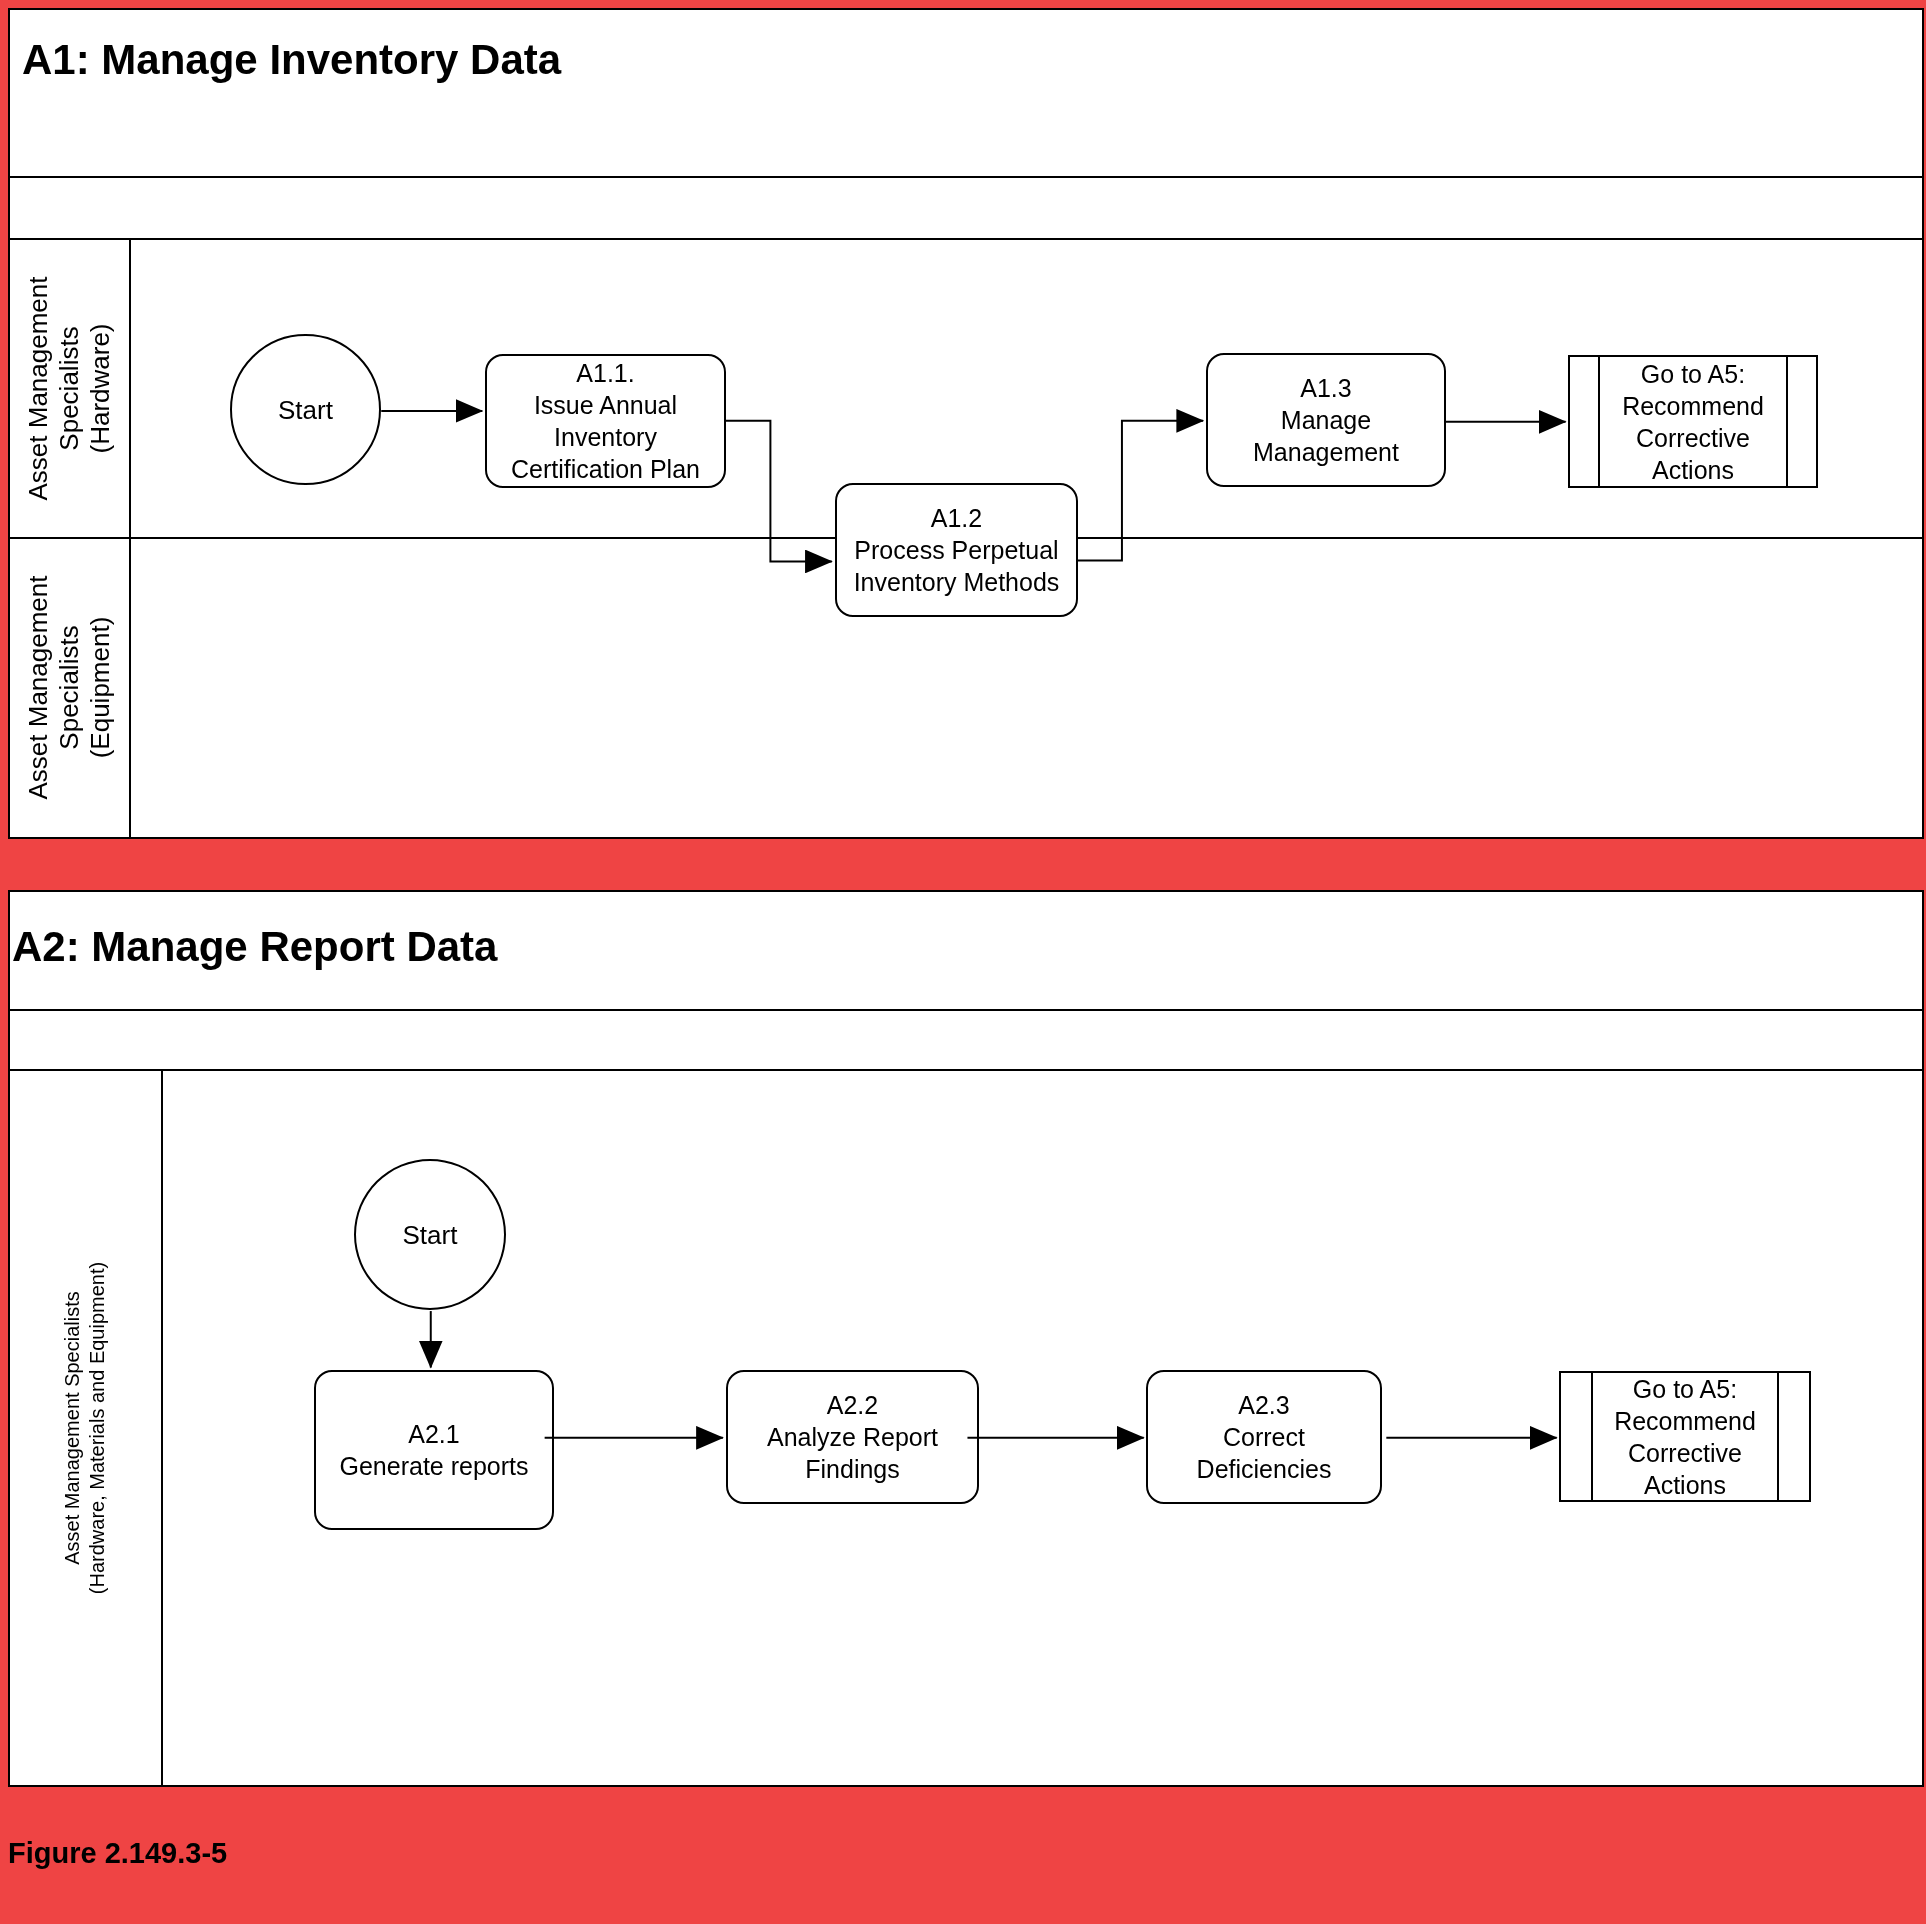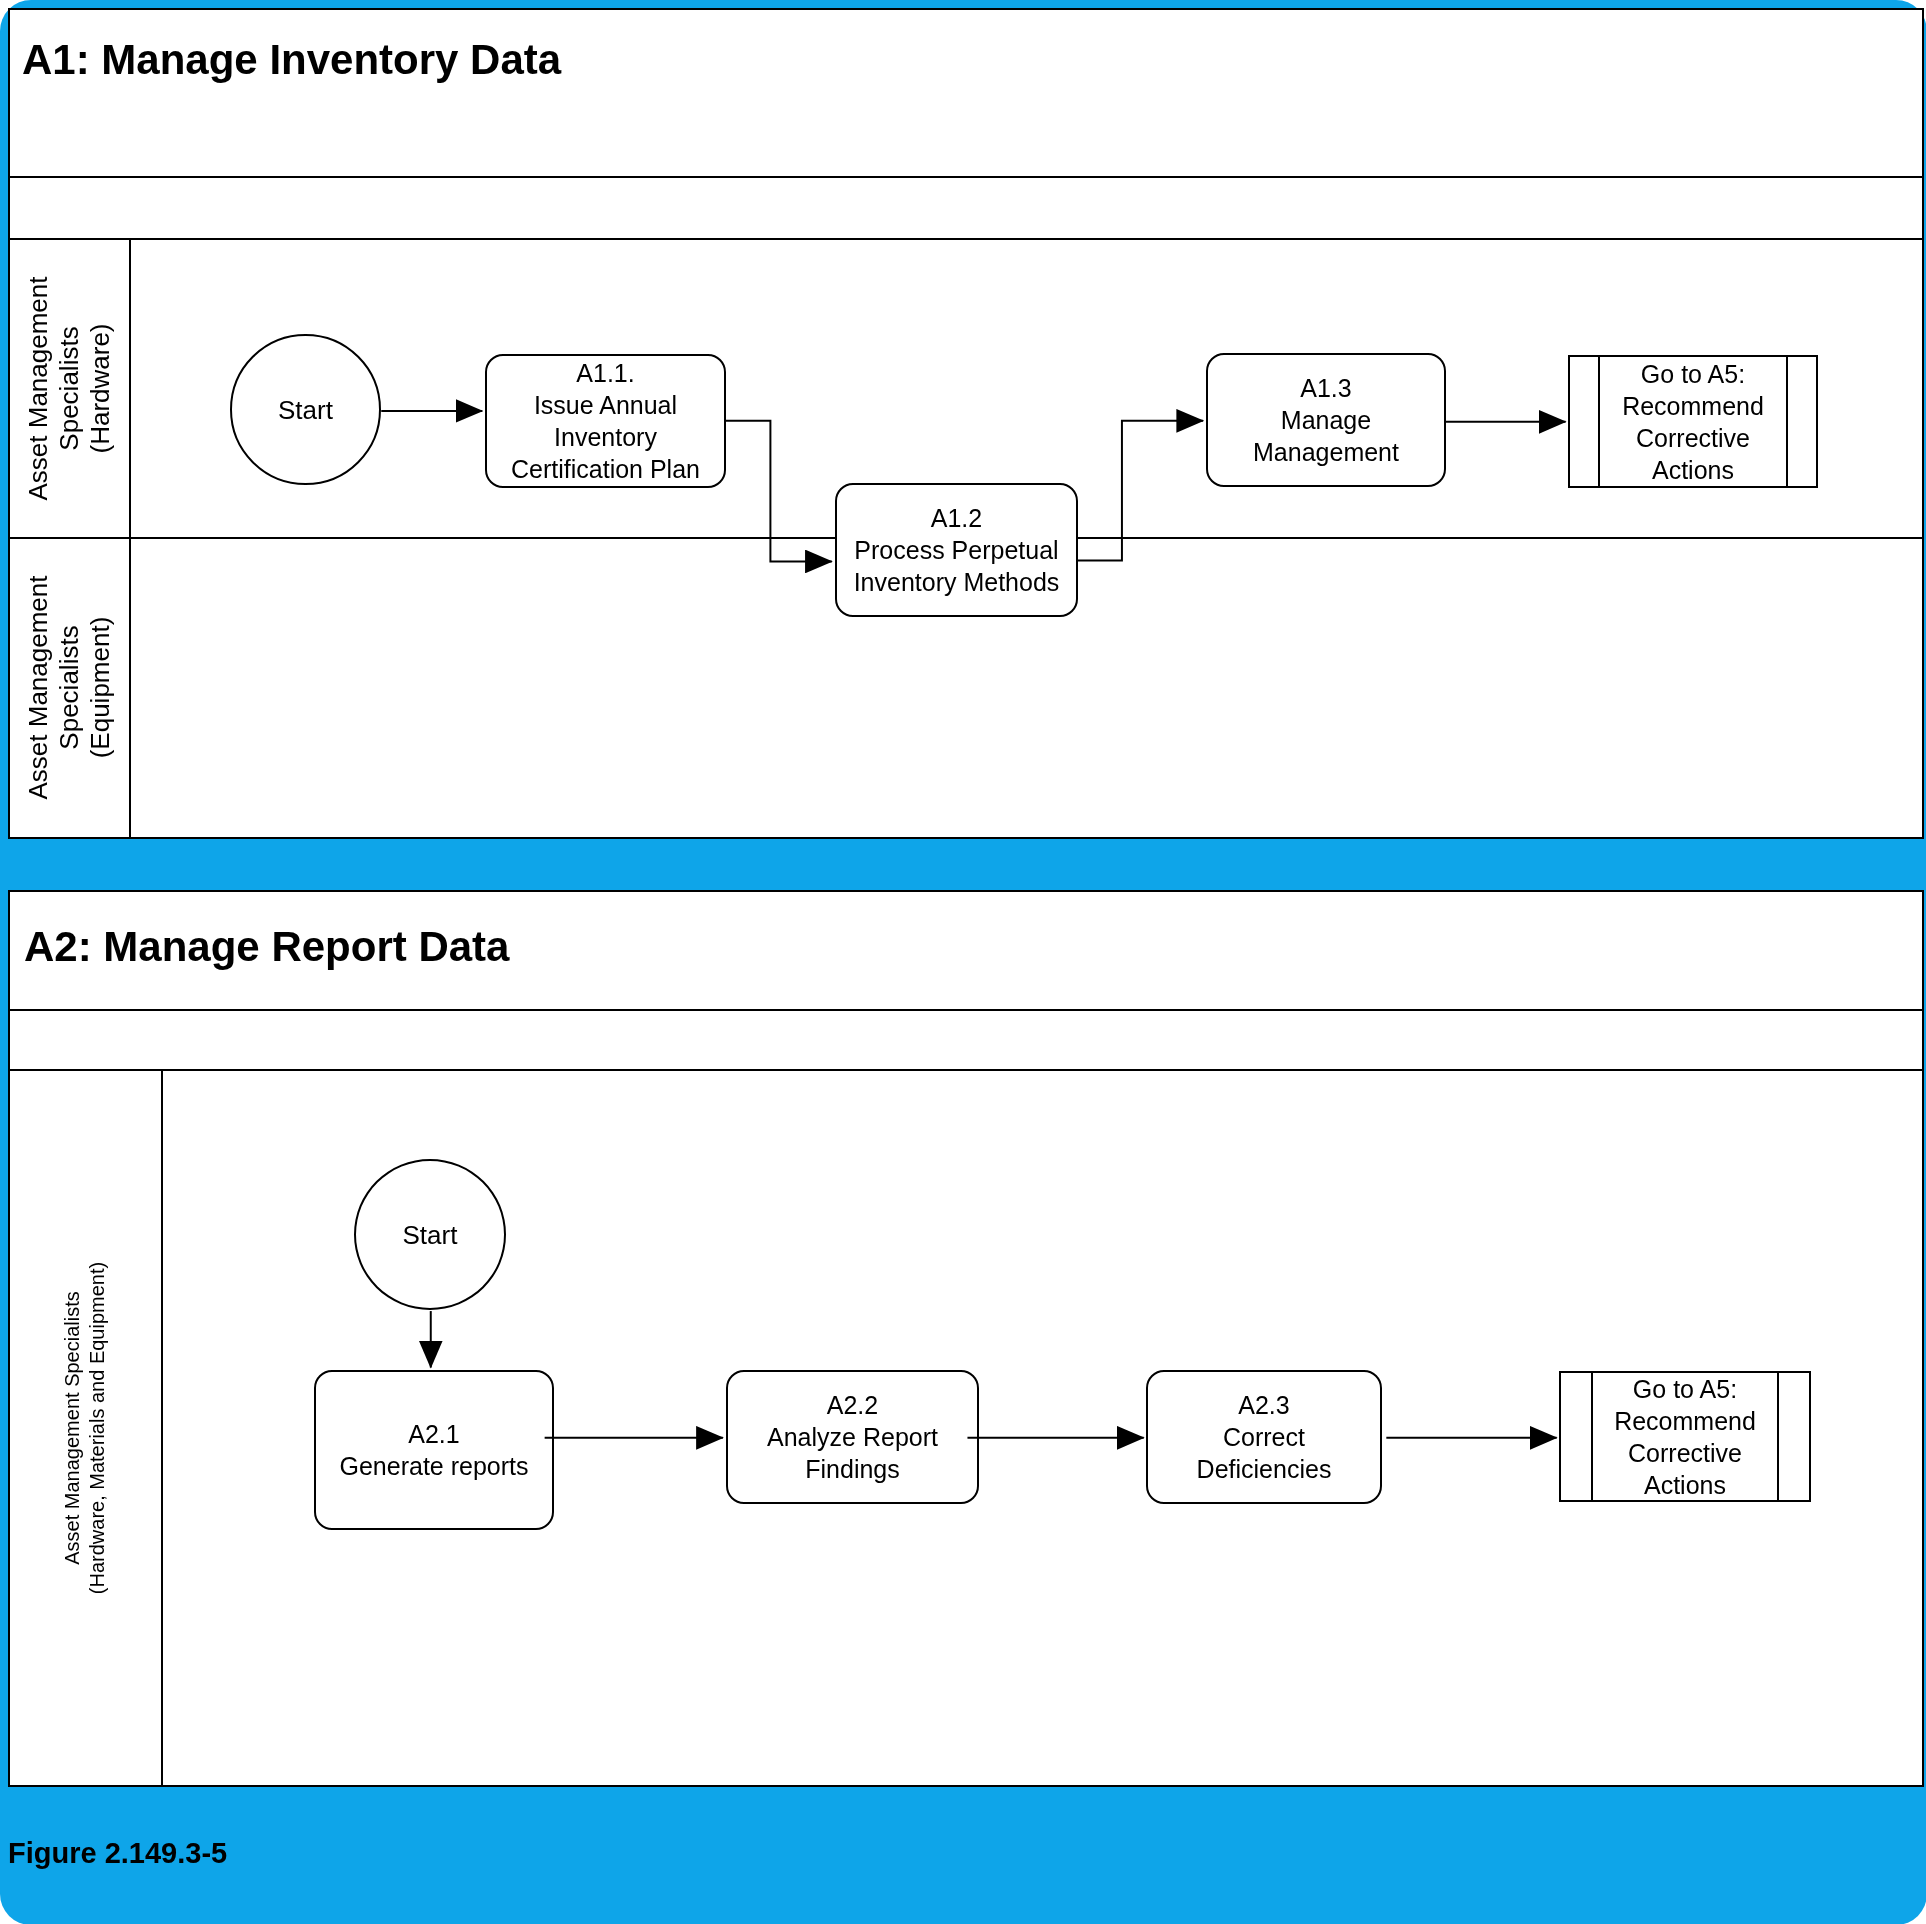--- a/index.html
+++ b/index.html
@@ -1,18 +1,18 @@
 <!DOCTYPE html>
 <html><head>
 <meta charset="utf-8">
 <style>
   html,body{margin:0;padding:0;background:#ffffff;}
   body{width:1927px;height:1925px;overflow:hidden;
        font-family:"Liberation Sans", sans-serif;color:#000;}
-  .canvas{position:relative;width:1927px;height:1925px;background:#0ea5e9;border-radius:31px;}
+  .canvas{position:relative;width:1927px;height:1925px;background:#ef4444;}
 
   .diagram{position:absolute;border:2px solid #000;background:#fff;box-sizing:border-box;}
   .hline{position:absolute;height:2px;background:#000;}
   .vline{position:absolute;width:2px;background:#000;}
 
   .dg-title{position:absolute;font-size:42px;font-weight:bold;white-space:nowrap;}
 
   .lane-label{position:absolute;text-align:center;white-space:pre-line;
               transform:rotate(-90deg);transform-origin:center center;}
   .lane-label.a1{font-size:26px;line-height:31px;}
@@ -75,21 +75,21 @@
     <span class="bar l28"></span>
     <span class="bar r28"></span>
     <span class="sub-text">Go to A5:
 Recommend
 Corrective
 Actions</span>
   </div>
 
   <div class="diagram" style="left:8px;top:890px;width:1916px;height:897px;"></div>
 
-  <div class="dg-title" style="left:24px;top:923px;">A2: Manage Report Data</div>
+  <div class="dg-title" style="left:12px;top:923px;">A2: Manage Report Data</div>
 
   <div class="hline" style="left:8px;width:1916px;top:1009px;"></div>
   <div class="hline" style="left:8px;width:1916px;top:1069px;"></div>
   <div class="vline" style="left:161px;top:1069px;height:716px;"></div>
 
   <div class="lane-label a2" style="left:-103px;top:1403px;width:376px;height:50px;z-index:2;">Asset Management Specialists
 (Hardware, Materials and Equipment)</div>
 
   <div class="node start" style="left:354px;top:1159px;width:152px;height:151px;">Start</div>
 

